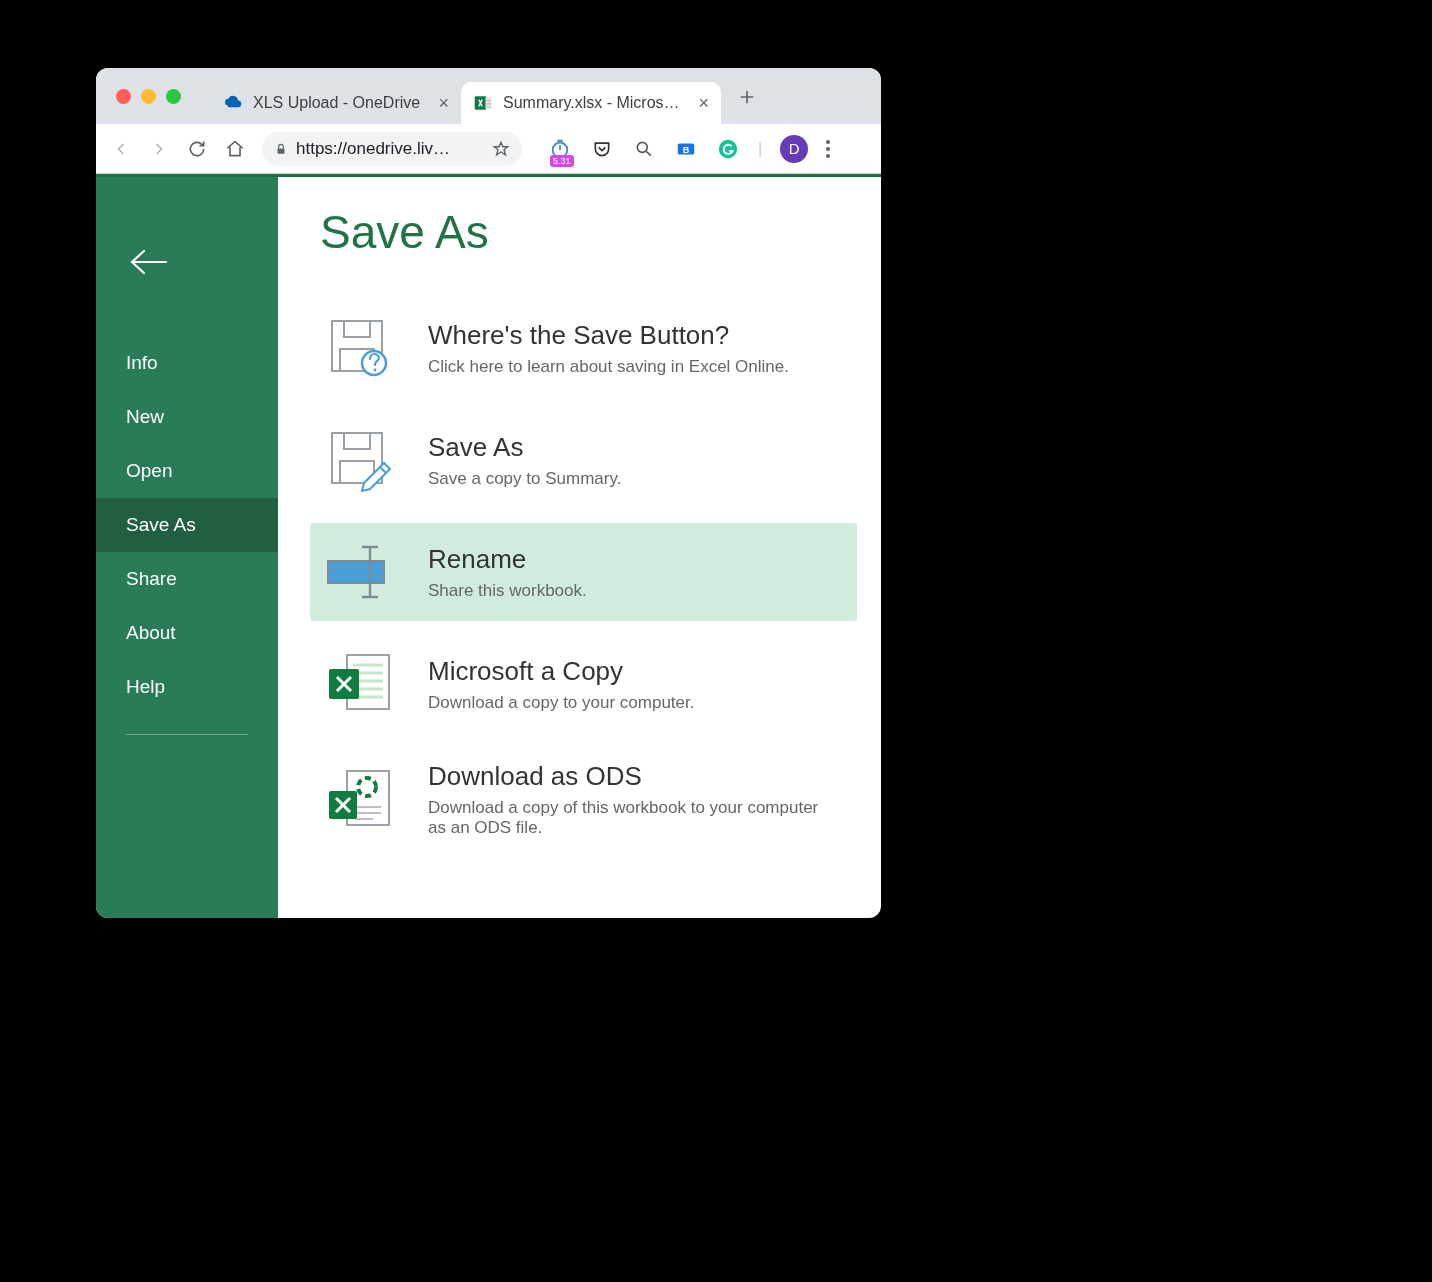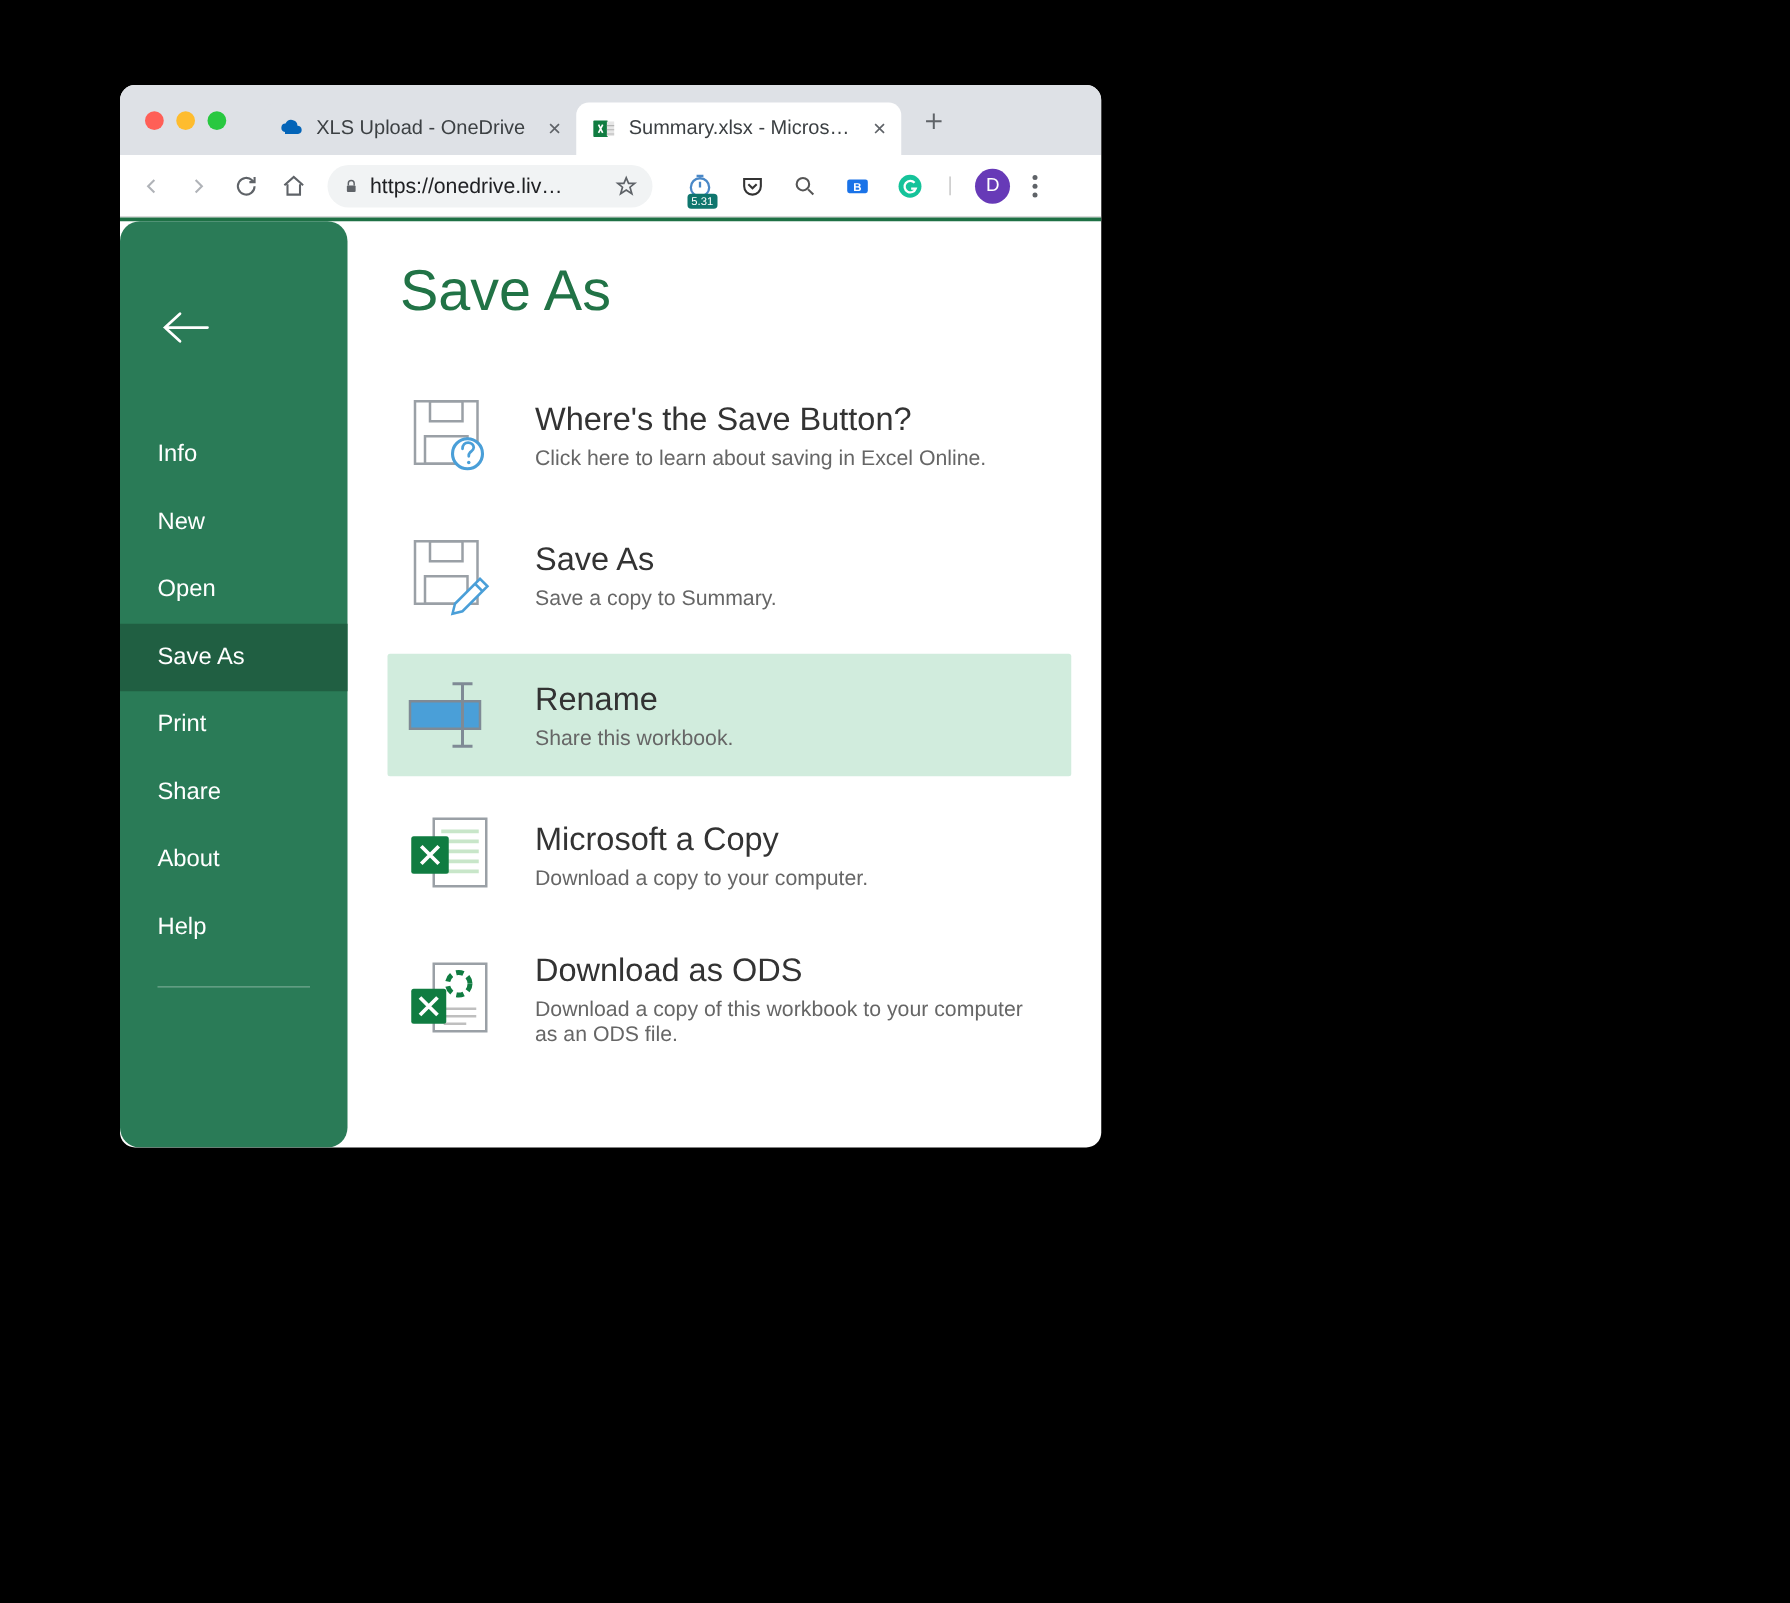--- a/index.html
+++ b/index.html
@@ -228,21 +228,21 @@
 
   .sidebar { background:#2a7b57; }
 
   .sidebar {
     background:#2a7b56;
   }
   .sidebar {
     background:#2a7b57;
   }
   .sidebar { background:#2a7b57; }
-  .sidebar { background:#307f5c;border-radius:16px; }
+  .sidebar { background:#307f5c; }
   .sidebar { background:#2a7b57; }
   .sidebar { background:#2d7e5a; }
   .sidebar { background:#2a7b57; }
 
   
   .sidebar {
     width: 182px;
     background:#2b7b57;
     padding-top: 70px;
     color:#fff;
@@ -406,21 +406,21 @@
           <path d="M12 3l2.5 6H21l-5 4 2 7-6-4-6 4 2-7-5-4h6.5z" fill="none" stroke="#5f6368" stroke-width="1.8"></path>
         </svg>
     </div>
 
     <div class="ext-icons">
       <div class="ext-icon" style="position:relative;">
         <svg viewBox="0 0 24 24" width="22" height="22">
             <circle cx="12" cy="13" r="8" fill="none" stroke="#4a88c7" stroke-width="2"></circle>
             <path d="M12 13V8M9 3h6" stroke="#4a88c7" stroke-width="2"></path>
           </svg>
-        <span style="position:absolute;bottom:-6px;left:2px;background:#0f766e;color:#fff;font-size:9px;padding:1px 3px;border-radius:3px;">5.31</span>
+        <span style="position:absolute;bottom:-6px;left:2px;background:#d946ef;color:#fff;font-size:9px;padding:1px 3px;border-radius:3px;">5.31</span>
       </div>
       <div class="ext-icon">
         <svg viewBox="0 0 24 24" width="20" height="20">
             <path d="M4 5h16v7a8 8 0 0 1-16 0z" fill="none" stroke="#333" stroke-width="2"></path>
             <path d="M8 10l4 4 4-4" stroke="#333" stroke-width="2" fill="none"></path>
           </svg>
       </div>
       <div class="ext-icon">
         <svg viewBox="0 0 24 24" width="20" height="20">
             <circle cx="10" cy="10" r="6" fill="none" stroke="#555" stroke-width="2"></circle>
@@ -456,21 +456,20 @@
     <div class="sidebar">
       <div class="back-arrow">
         <svg width="44" height="30" viewBox="0 0 44 30">
             <path d="M18 4L6 15l12 11M6 15h34" stroke="#fff" stroke-width="2.2" fill="none" stroke-linecap="round"></path>
           </svg>
       </div>
       <div class="nav-item">Info</div>
       <div class="nav-item">New</div>
       <div class="nav-item">Open</div>
       <div class="nav-item selected">Save As</div>
-      <div class="nav-item">Print</div>
       <div class="nav-item">Share</div>
       <div class="nav-item">About</div>
       <div class="nav-item">Help</div>
       <div class="nav-divider"></div>
     </div>
 
     <div class="main">
       <h1 class="page-title">Save As</h1>
 
       <div class="option">

